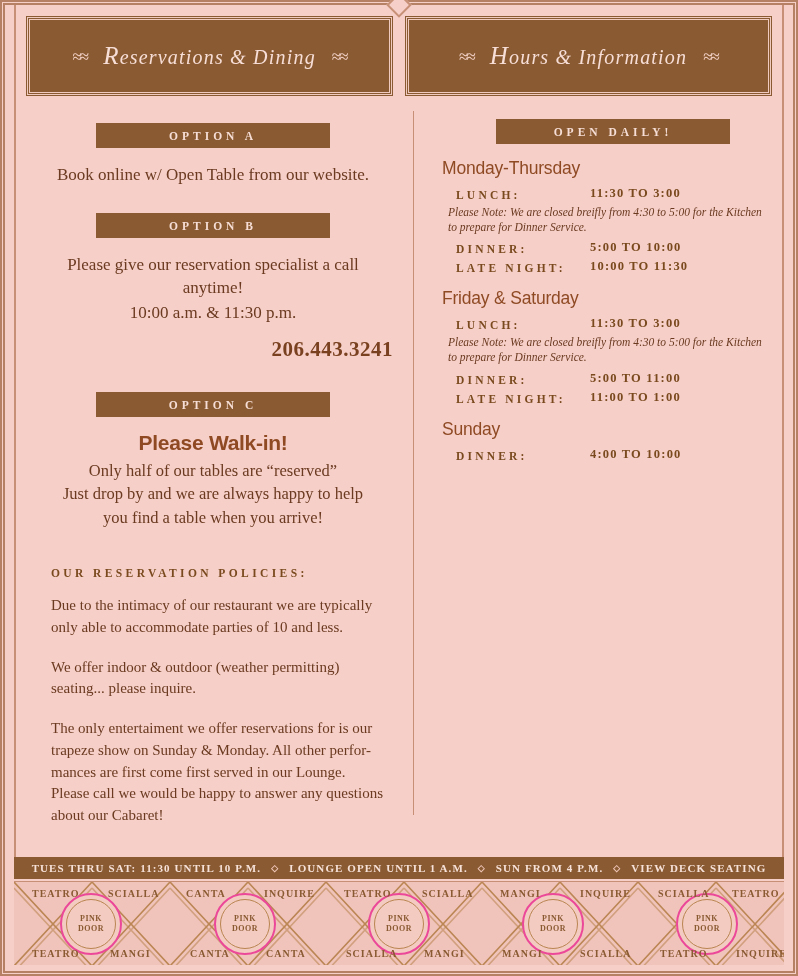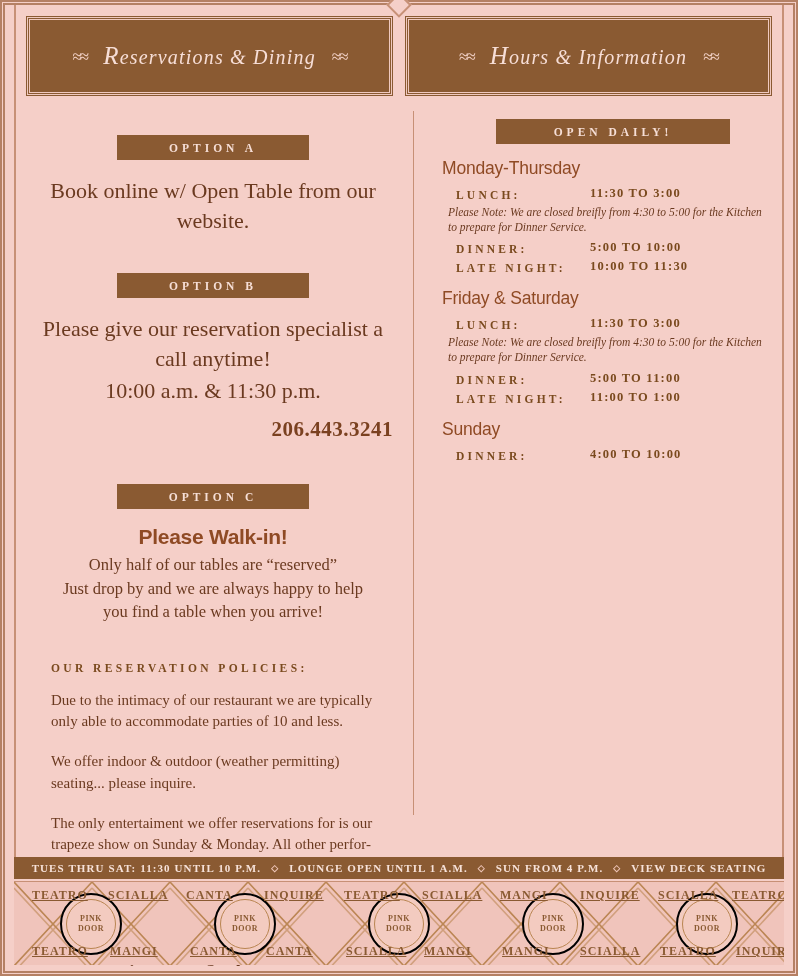--- a/index.html
+++ b/index.html
@@ -88,40 +88,40 @@
 
   
   .optbar {
     background: #8a5a32;
     color: #f6ded6;
     text-align: center;
     font-size: 11.5px;
     letter-spacing: 4px;
     font-weight: bold;
     padding: 7px 0 6px;
-    margin: 16px auto;
-    width: 192px;
+    margin: 4px auto;
+    width: 234px;
     font-family: "Liberation Serif", serif;
   }
   .openbar {
     background: #8a5a32;
     color: #f6ded6;
     text-align: center;
     font-size: 11.5px;
     letter-spacing: 4px;
     font-weight: bold;
     padding: 7px 0 6px;
     width: 234px;
     margin-left: 64px;
     font-family: "Liberation Serif", serif;
   }
 
   .para {
     text-align: center;
-    font-size: 22px;
+    font-size: 17px;
     color: #6b3a20;
     line-height: 1.35;
     margin: 16px 8px 0;
   }
   .phone {
     text-align: right;
     font-weight: bold;
     font-size: 21px;
     color: #7a4120;
     margin: 12px 0 0;
@@ -233,21 +233,21 @@
   .medallions {
     position: absolute;
     inset: 0;
     display: flex;
     justify-content: space-around;
     align-items: center;
   }
   .medal {
     width: 62px; height: 62px;
     border-radius: 50%;
-    border: 2px solid #000000;
+    border: 2px solid #ec4899;
     background: #f3cbc0;
     position: relative;
     display: flex;
     align-items: center;
     justify-content: center;
   }
   .medal::before {
     content: "";
     position: absolute;
     inset: 4px;
@@ -257,25 +257,24 @@
   .medal .mtext {
     font-size: 8px;
     font-weight: bold;
     color: #8a5a32;
     text-align: center;
     line-height: 1.15;
     letter-spacing: 0.5px;
   }
   .ribbon-word {
     position: absolute;
-    font-size: 12px;
+    font-size: 10px;
     letter-spacing: 1px;
     color: #8a5a32;
     font-weight: bold;
-    text-decoration: underline;
   }
 </style>
 </head>
 <body>
 
 <div class="page">
   <div class="inner-frame"></div>
   <div class="notch"></div>
 
   <div class="banners">

